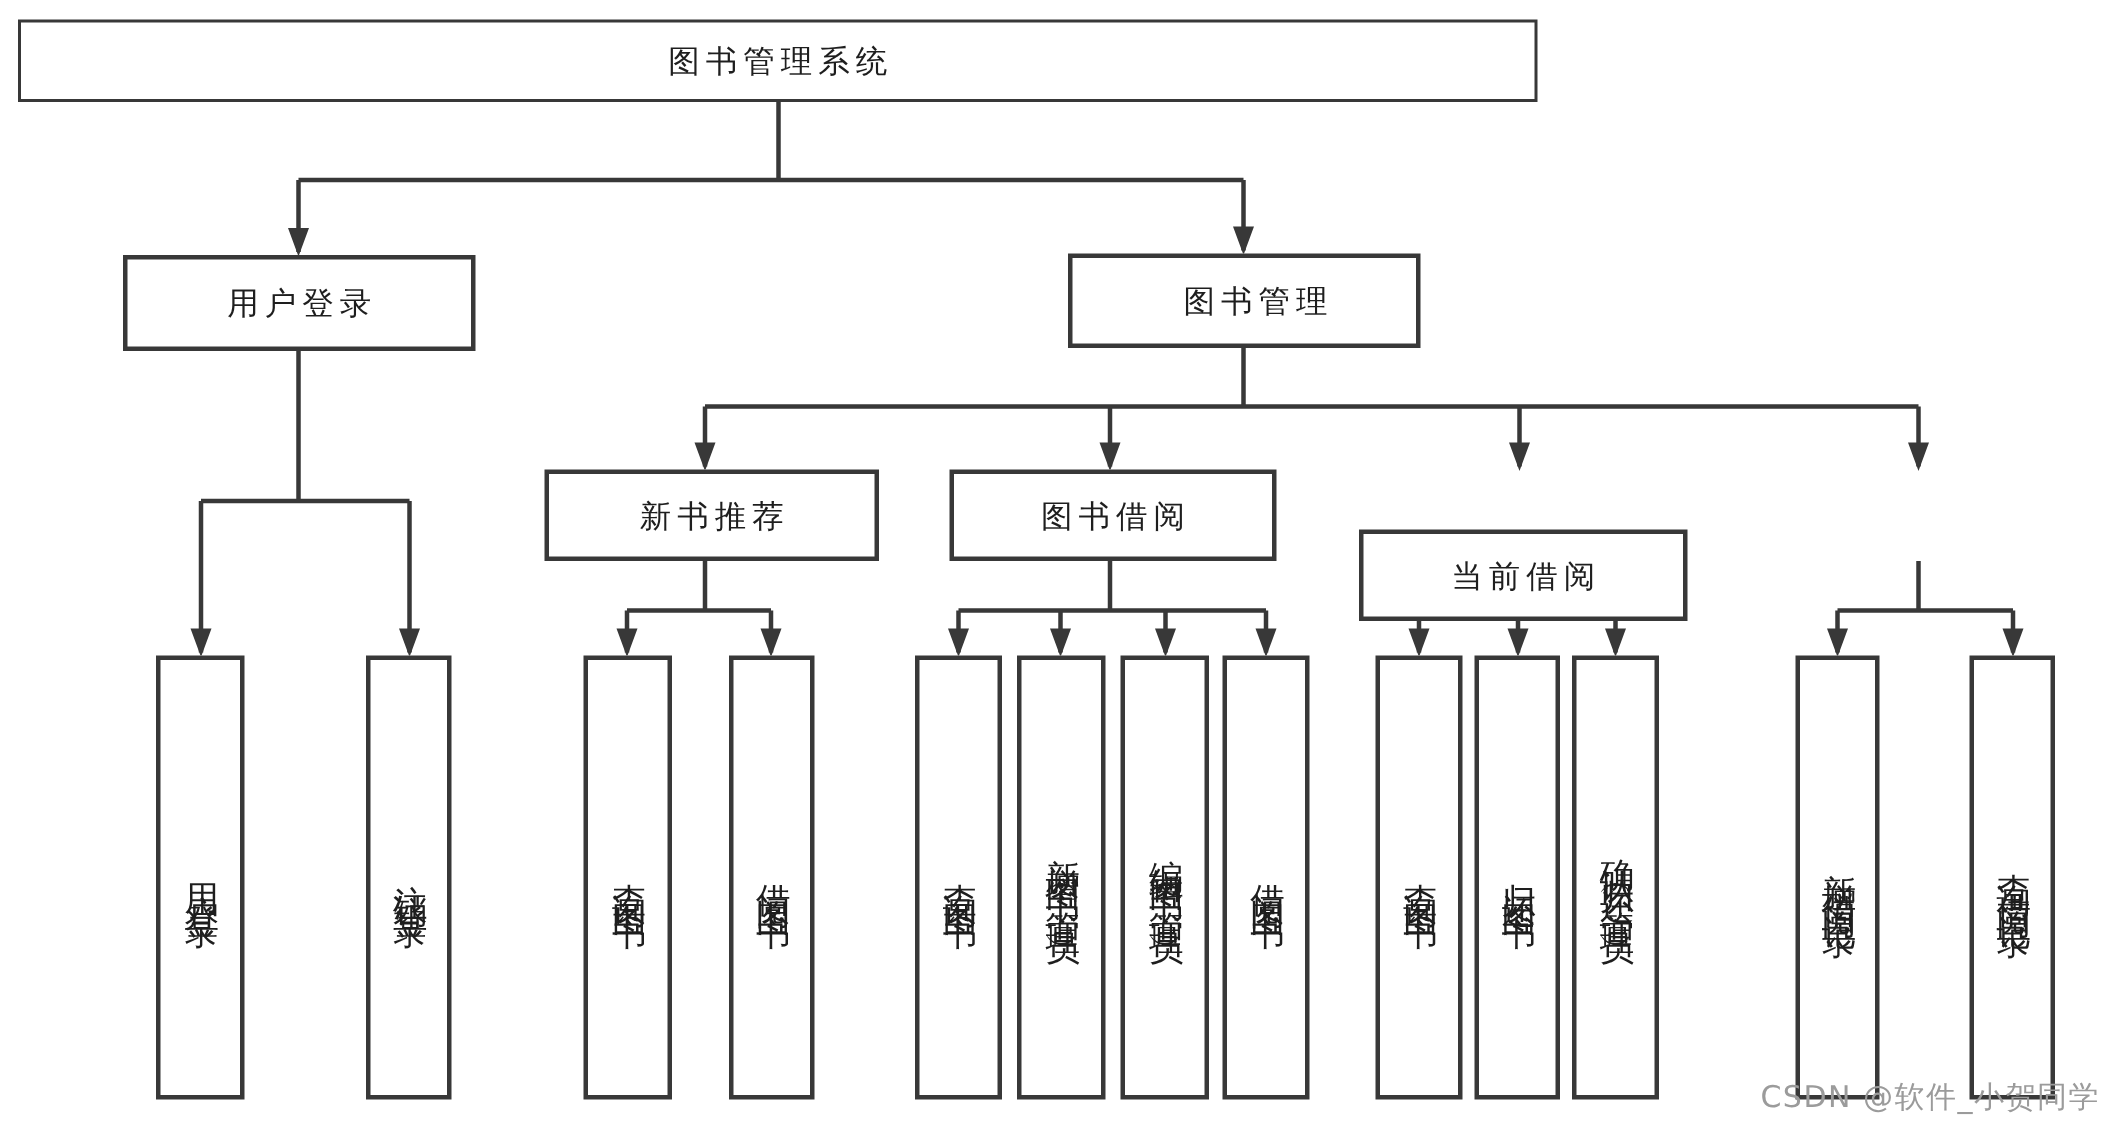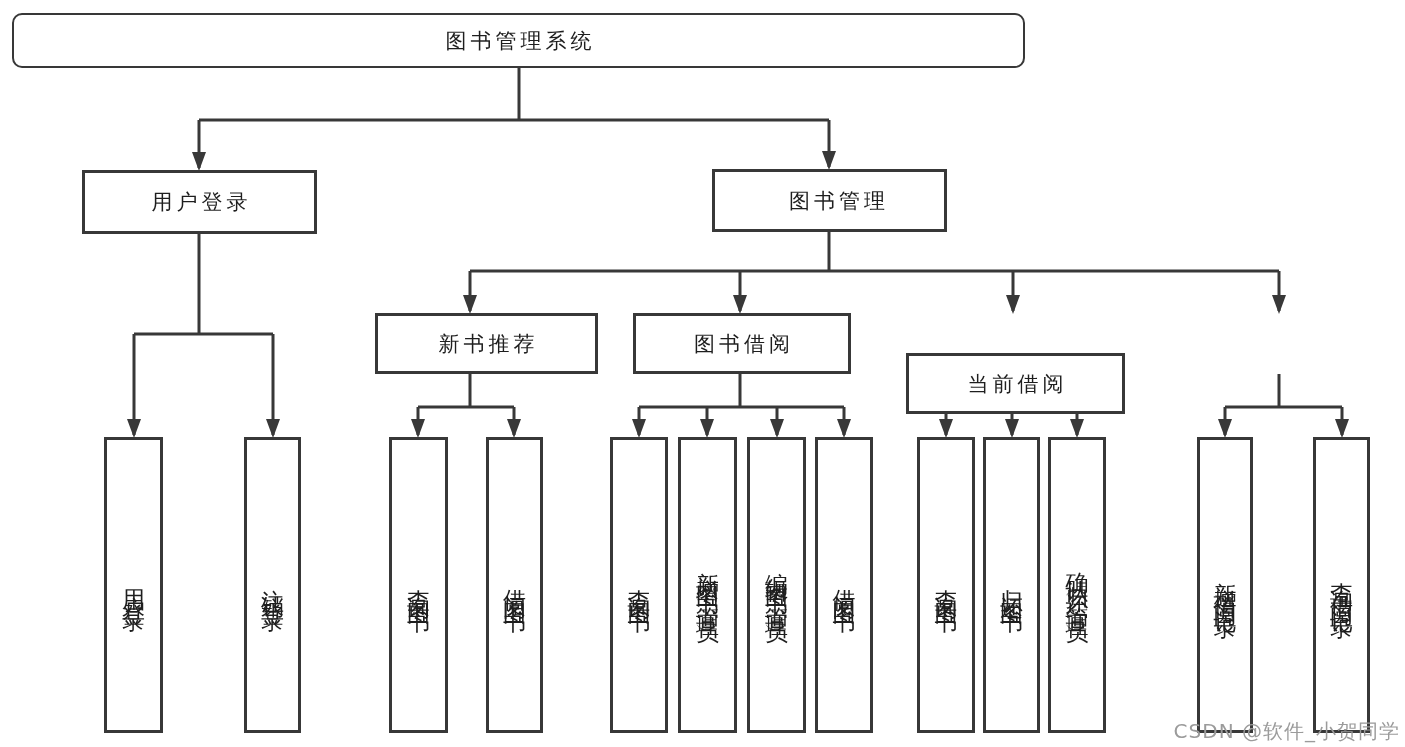--- a/index.html
+++ b/index.html
@@ -27,21 +27,21 @@
     align-items: center;
     justify-content: center;
     z-index: 1;
   }
   .node.h {
     font-size: 21px;
     letter-spacing: 4px;
     text-indent: 4px;
     white-space: nowrap;
   }
-  .node.root { border-width: 2px; border-radius: 10px; }
+  .node.root { border-width: 2px; }
   .node.v {
     writing-mode: vertical-rl;
     text-orientation: mixed;
     font-size: 23px;
     letter-spacing: 7px;
     line-height: 1;
     text-align: center;
   }
   .watermark {
     position: absolute;
@@ -97,21 +97,21 @@
              M1077 438 L1070 419 L1084 419 Z
              M1225 438 L1218 419 L1232 419 Z
              M1342 438 L1335 419 L1349 419 Z"></path>
   </svg>
 
   <div class="node h root" style="left:12px; top:13px; width:1013px; height:55px;">图书管理系统</div>
 
   <div class="node h" style="left:82px; top:170px; width:235px; height:64px;">用户登录</div>
   <div class="node h" style="left:712px; top:169px; width:235px; height:63px;padding-left:15px;">图书管理</div>
 
-  <div class="node h" style="left:363px; top:313px; width:223px; height:61px;margin-left:12px;">新书推荐</div>
+  <div class="node h" style="left:363px; top:313px; width:223px; height:61px;">新书推荐</div>
   <div class="node h" style="left:633px; top:313px; width:218px; height:61px;font-family:Liberation Serif, serif;">图书借阅</div>
   <div class="node h" style="left:906px; top:313px; width:219px; height:61px;margin-top:40px;">当前借阅</div>
 
   <div class="node v" style="left:104px; top:437px; width:59px; height:296px;">用户登录</div>
   <div class="node v" style="left:244px; top:437px; width:57px; height:296px;">注销登录</div>
 
   <div class="node v" style="left:389px; top:437px; width:59px; height:296px;">查询图书</div>
   <div class="node v" style="left:486px; top:437px; width:57px; height:296px;">借阅图书</div>
 
   <div class="node v" style="left:610px; top:437px; width:58px; height:296px;">查询图书</div>

